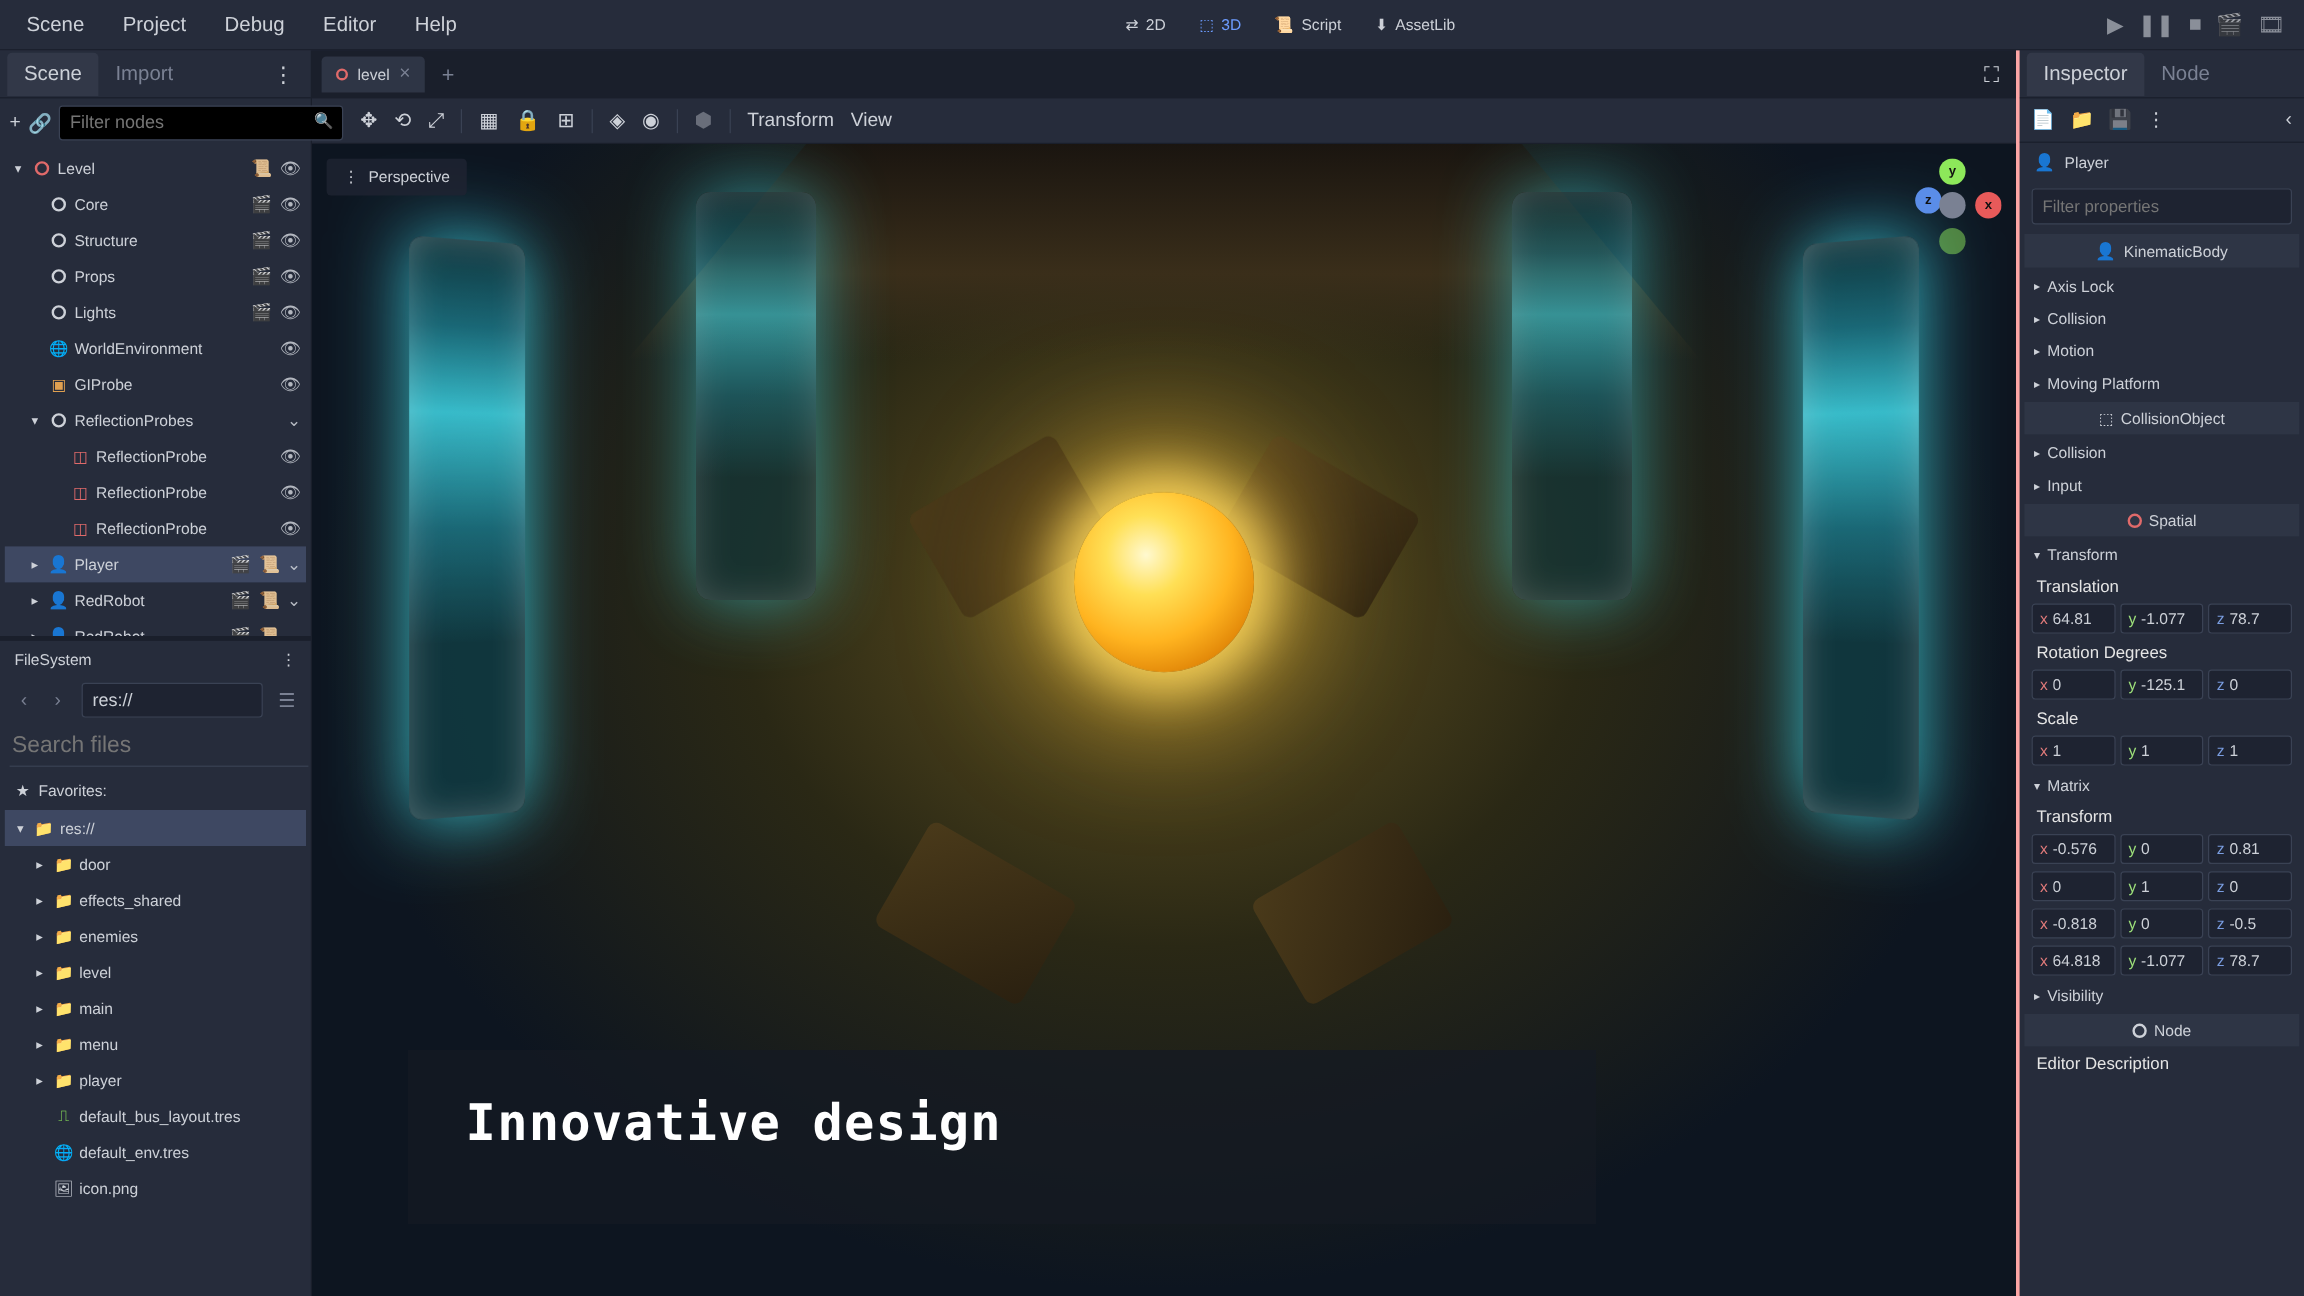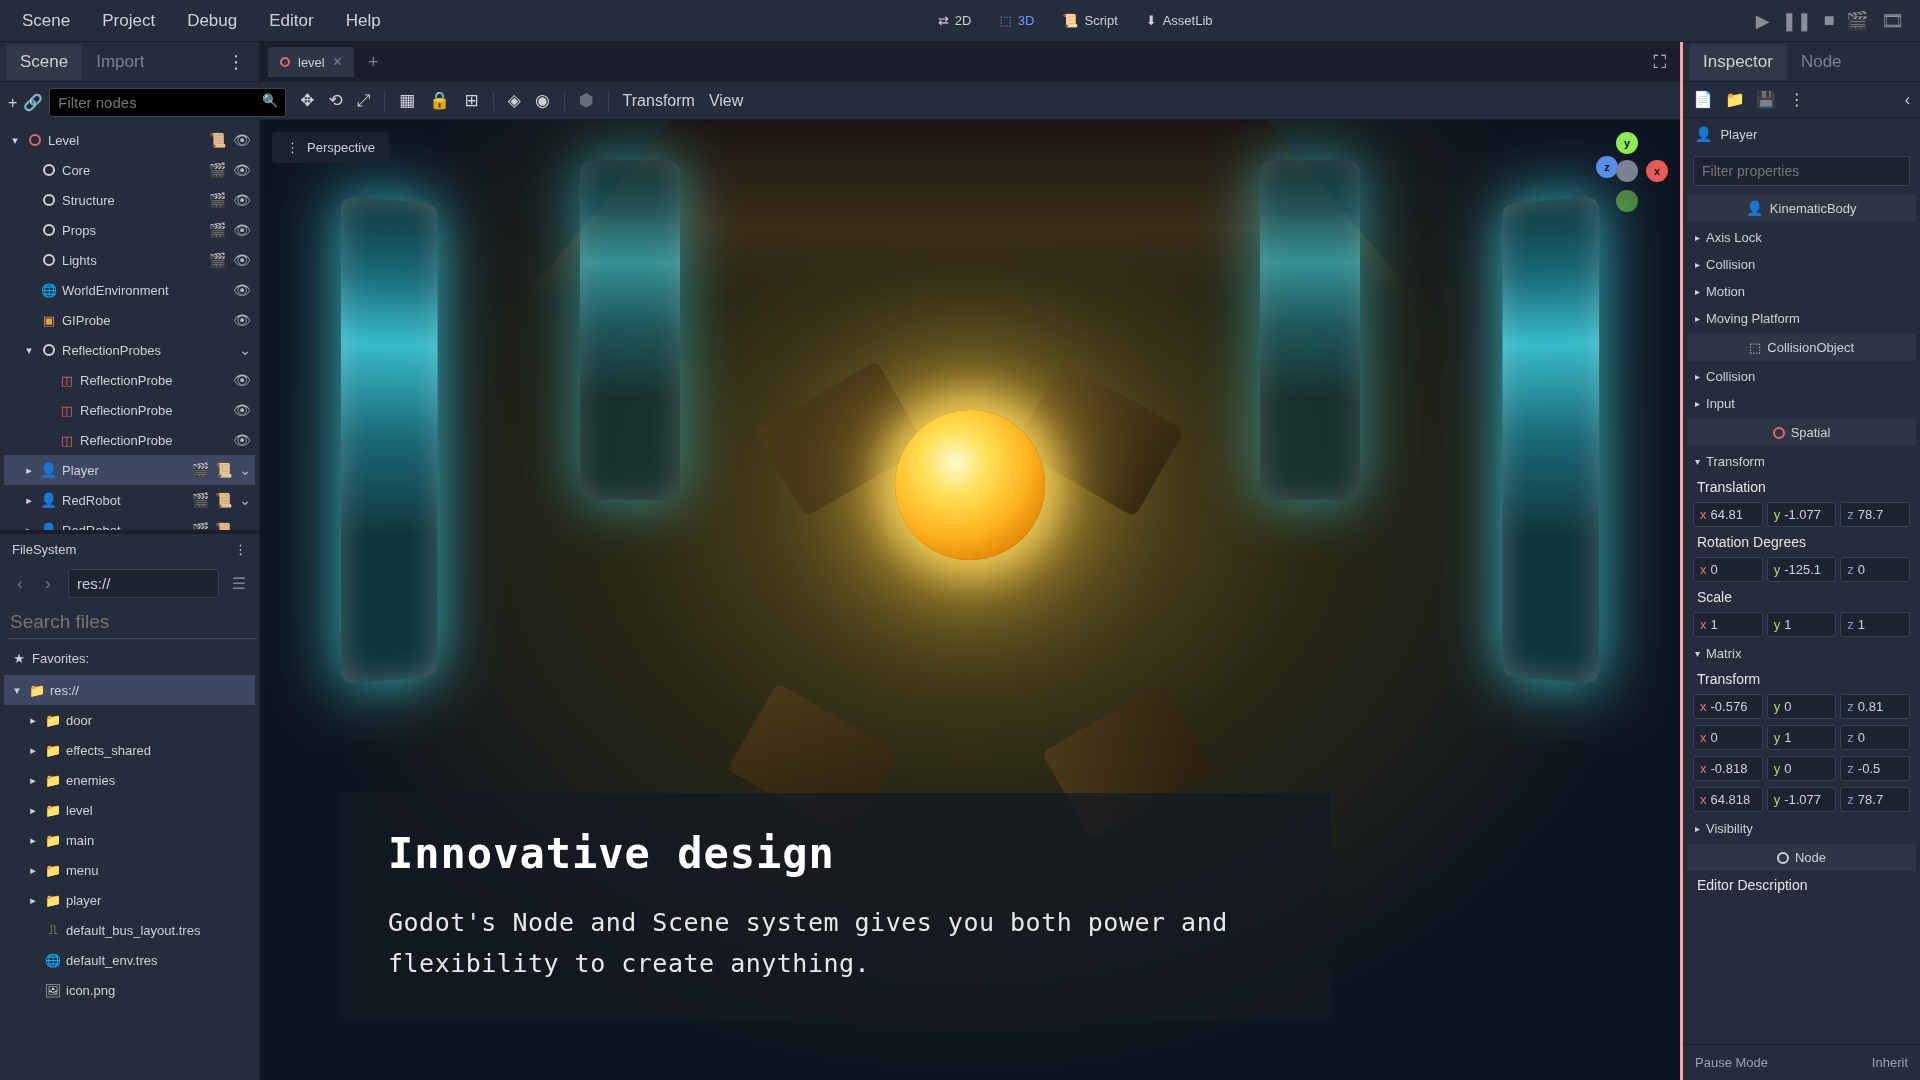--- a/index.html
+++ b/index.html
@@ -443,21 +443,20 @@
       </div>
       <div class="gizmo">
         <div class="axis ax">x</div>
         <div class="axis ay">y</div>
         <div class="axis az">z</div>
         <div class="center-dot"></div>
         <div class="bot-dot"></div>
       </div>
       <div class="overlay-panel">
         <h1>Innovative design</h1>
-        <p>Godot's Node and Scene system gives you both power and flexibility to create anything.</p>
       </div>
     </div>
   </div>
 
   <div class="right-panel">
     <div class="panel-tabs">
       <div class="panel-tab active">Inspector</div>
       <div class="panel-tab">Node</div>
     </div>
     <div class="insp-toolbar">
@@ -626,18 +625,14 @@
       <div class="prop-section">
           <span class="chev">▸</span>
           <span>Visibility</span>
         </div>
       <div class="class-header">
           <span class="circle-icon circle-white"></span>
           <span>Node</span>
         </div>
       <div class="prop-label">Editor Description</div>
     </div>
-    <div class="bottom-row">
-      <span>Pause Mode</span>
-      <span>Inherit</span>
-    </div>
   </div>
 </div>
 
 </body></html>

